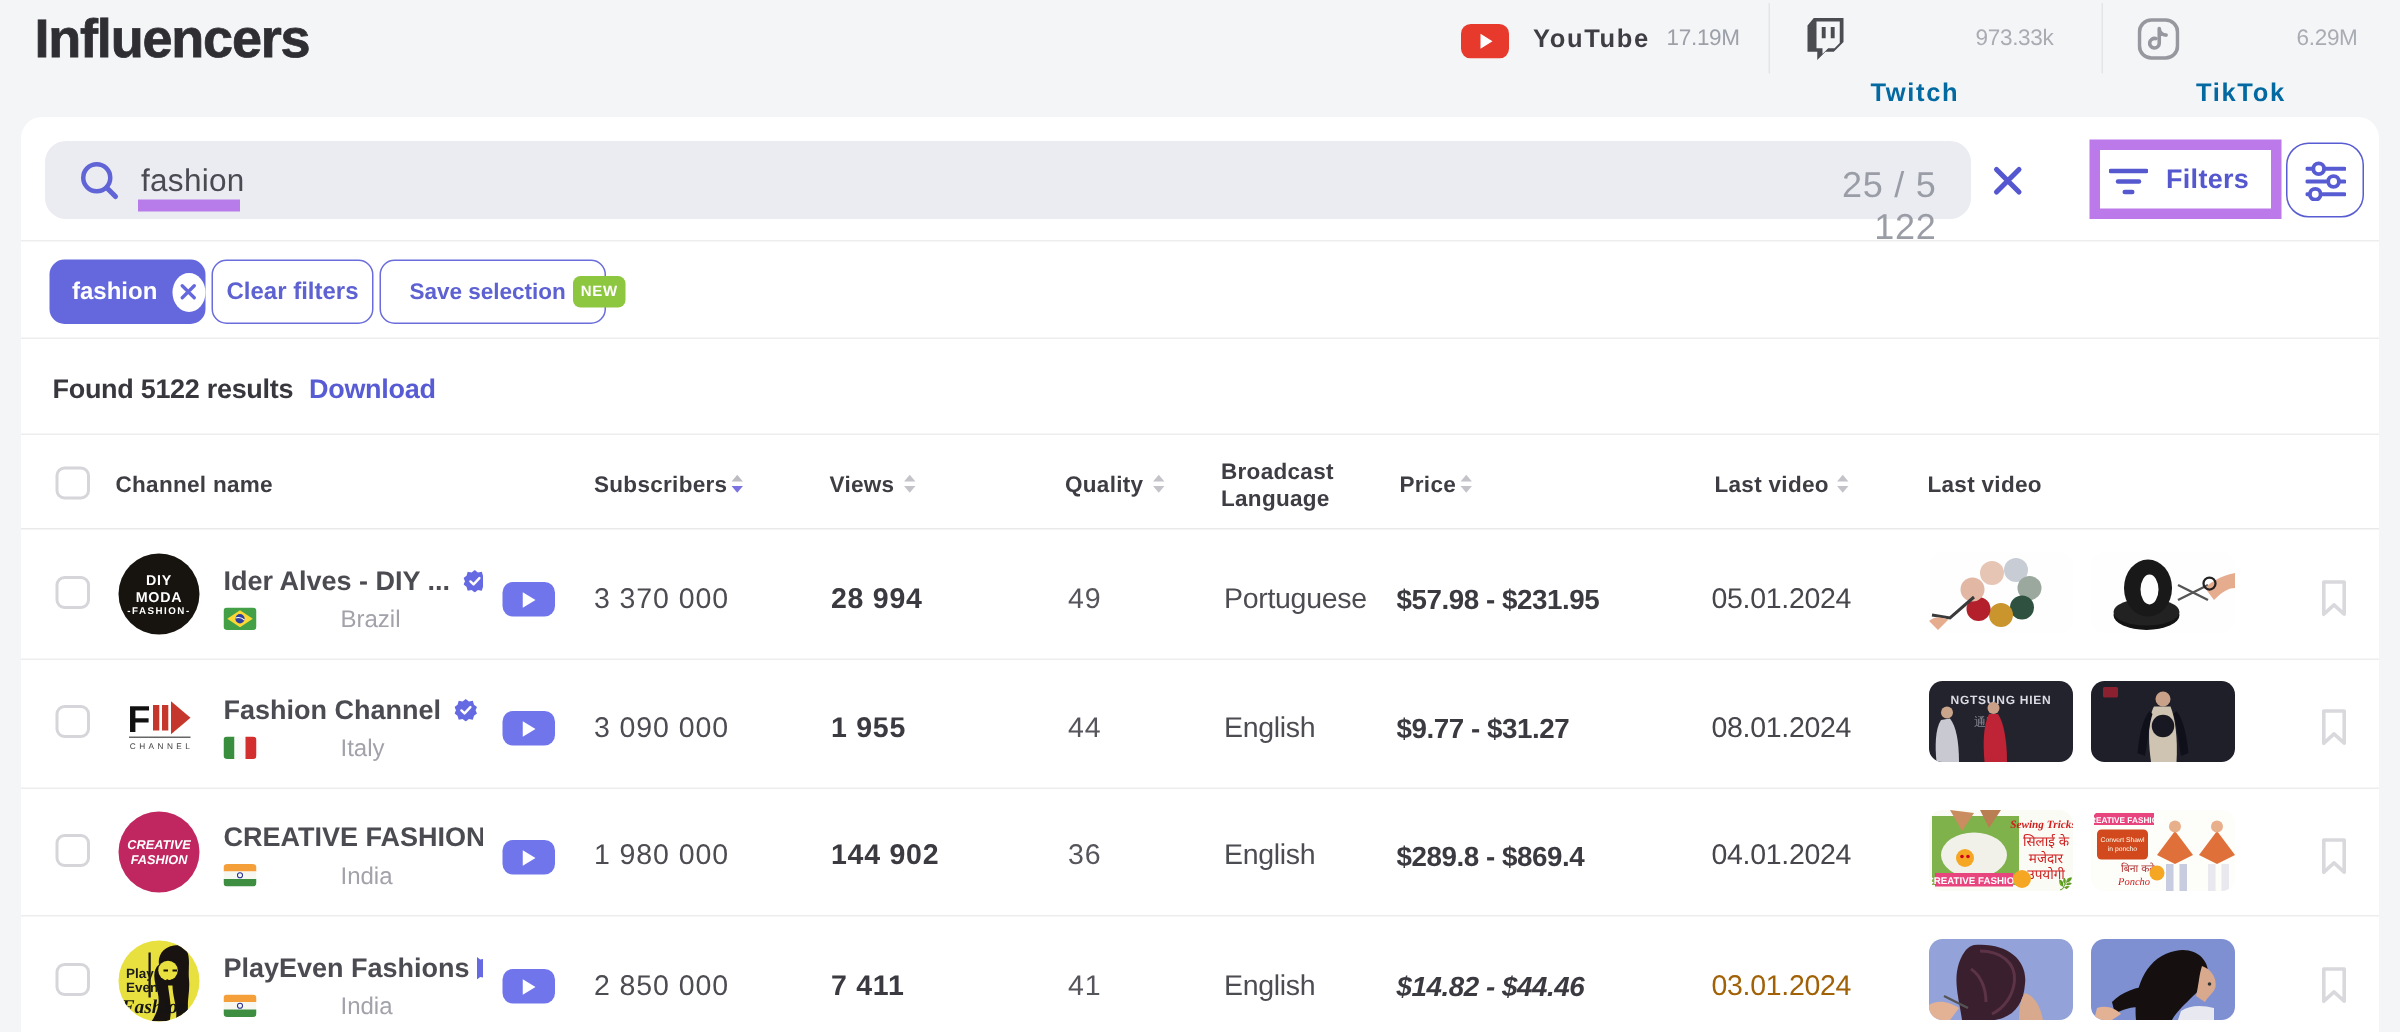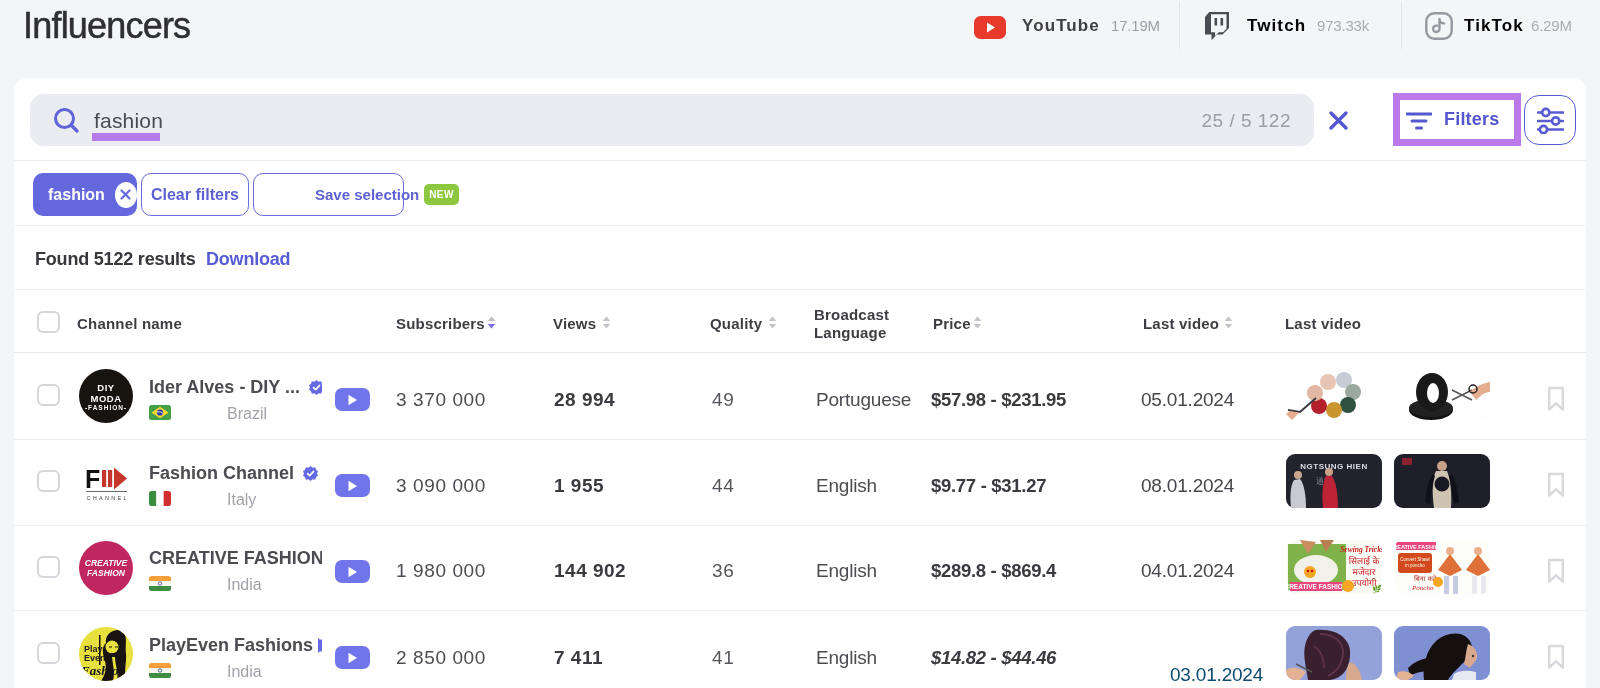--- a/index.html
+++ b/index.html
@@ -3,40 +3,40 @@
 <meta charset="utf-8">
 <style>
 * { margin:0; padding:0; box-sizing:border-box; }
 html,body { width:1600px; height:688px; }
 body { background:#f4f5f7; font-family:"Liberation Sans", sans-serif; position:relative; overflow:hidden; }
 .abs { position:absolute; }
 .card { position:absolute; left:14px; top:78px; width:1572px; height:610px; background:#ffffff; border-radius:14px 14px 0 0; }
 .hline { position:absolute; left:14px; width:1572px; height:1px; background:#ededf0; }
 .tabtxt { font-size:17px; font-weight:bold; color:#3e3e44; letter-spacing:1.1px; }
 .tabnum { font-size:15px; color:#9da0a8; font-weight:normal; letter-spacing:-0.2px; }
-.graytab { color:#000000; }
+.graytab { color:#0369a1;margin-top:36px; }
 .vsep { position:absolute; top:2px; width:1px; height:47px; background:#e4e5e9; }
 .chip { position:absolute; top:173px; height:43px; border-radius:10px; display:flex; align-items:center; }
 .chipout { border:1.5px solid #6a6ddb; background:#fff; color:#5d61d2; font-weight:bold; font-size:16px; justify-content:center; }
 .hdr { position:absolute; font-size:15px; font-weight:bold; color:#3d3d43; letter-spacing:0.2px; }
 .srt { position:absolute; width:9px; height:13px; }
 .cell { position:absolute; font-size:19px; color:#4c4c53; letter-spacing:-0.2px; }
 .bold { font-weight:bold; color:#3a3a40; }
 .name { position:absolute; font-size:18px; font-weight:bold; color:#4b4b52; letter-spacing:0px; white-space:nowrap; }
 .cntry { position:absolute; font-size:16px; color:#a2a2aa;margin-left:48px; }
 .play { position:absolute; left:335px; width:35px; height:23px; border-radius:7px; background:#7175ec; display:flex; align-items:center; justify-content:center; }
 .ckb { position:absolute; left:37px; width:23px; height:22px; border:2px solid #d6d6da; border-radius:6px; background:#fff; }
 .av { position:absolute; left:79px; width:54px; height:54px; border-radius:50%; overflow:hidden; }
 .thumb { position:absolute; width:96px; height:54px; border-radius:9px; overflow:hidden; }
 .bkm { position:absolute; left:1546px; }
 </style>
 </head>
 <body>
 
-<div class="abs" style="left:23px; top:5px; font-size:36px; font-weight:normal; color:#2e2e33; letter-spacing:-0.8px; -webkit-text-stroke:0.5px #2e2e33;">Influencers</div>
+<div class="abs" style="left:23px; top:5px; font-size:36px; font-weight:bold; color:#2e2e33; letter-spacing:-0.8px; -webkit-text-stroke:0.5px #2e2e33;">Influencers</div>
 
 <div class="abs" style="left:974px; top:16px;">
 <svg width="32" height="23" viewBox="0 0 32 23">
       <rect width="32" height="23" rx="6.5" fill="#e8392d"></rect>
       <path d="M13 6.5 L21 11.5 L13 16.5 Z" fill="#ffffff"></path>
     </svg>
 </div>
 <div class="abs tabtxt" style="left:1022px; top:16px;">YouTube</div>
 <div class="abs tabnum" style="left:1111px; top:17px;">17.19M</div>
 <div class="vsep" style="left:1179px;"></div>
@@ -66,21 +66,21 @@
 
 <div class="abs" style="left:30px; top:94px; width:1284px; height:52px; background:#eaecf2; border-radius:14px;"></div>
 <div class="abs" style="left:53px; top:107px;">
 <svg width="27" height="27" viewBox="0 0 27 27">
       <circle cx="11.5" cy="11.5" r="9" fill="none" stroke="#6064d6" stroke-width="3"></circle>
       <line x1="18.3" y1="18.3" x2="24" y2="24" stroke="#6064d6" stroke-width="3.4" stroke-linecap="round"></line>
     </svg>
 </div>
 <div class="abs" style="left:94px; top:109px; font-size:21px; color:#4a4a52; letter-spacing:0.2px;">fashion</div>
 <div class="abs" style="left:92px; top:133px; width:68px; height:8px; background:#b77ce9;"></div>
-<div class="abs" style="left:1193px; top:110px; width:98px; text-align:right; font-size:19px; color:#9a9da6; letter-spacing:0.5px;">25 / 5 122</div>
+<div class="abs" style="left:1193px; top:110px; width:98px; text-align:right; font-size:24px; color:#9a9da6; letter-spacing:0.5px;">25 / 5 122</div>
 
 <div class="abs" style="left:1327px; top:109px;">
 <svg width="23" height="23" viewBox="0 0 23 23">
       <path d="M4 4 L19 19 M19 4 L4 19" stroke="#5457cf" stroke-width="3.4" stroke-linecap="round"></path>
     </svg>
 </div>
 
 <div class="abs" style="left:1393px; top:93px; width:128px; height:53px; border:7px solid #bb79ea; background:#fff; display:flex; align-items:center;">
 <svg style="margin-left:6px;" width="26" height="26" viewBox="0 0 26 26">
 <line x1="1" y1="7" x2="25" y2="7" stroke="#5558cf" stroke-width="3" stroke-linecap="round"></line>
@@ -111,21 +111,21 @@
 
 <div class="chip" style="left:33px; width:104px; background:#6568dd;">
 <span style="color:#fff; font-weight:bold; font-size:16px; margin-left:15px;">fashion</span>
 <span style="margin-left:10px; width:26px; height:26px; border-radius:50%; background:#fff; display:flex; align-items:center; justify-content:center;">
 <svg width="11" height="11" viewBox="0 0 11 11">
         <path d="M1.5 1.5 L9.5 9.5 M9.5 1.5 L1.5 9.5" stroke="#6568dd" stroke-width="2.2" stroke-linecap="round"></path>
       </svg>
 </span>
 </div>
 <div class="chip chipout" style="left:141px; width:108px;">Clear filters</div>
-<div class="chip chipout" style="left:253px; width:151px; justify-content:flex-start; white-space:nowrap; font-size:15px;padding-left:42px;">
+<div class="chip chipout" style="left:253px; width:151px; justify-content:flex-start; white-space:nowrap; font-size:15px;">
 <svg style="margin-left:11px;" width="20" height="18" viewBox="0 0 20 18">
 <path d="M1.2 1.3 H16.8 L10.8 8.8 V16.2 L7.2 13.2 V8.8 Z" fill="none" stroke="#5d61d2" stroke-width="2.3" stroke-linejoin="round"></path>
 <path d="M16 11.5 V17 M13.2 14.2 H18.8" stroke="#5d61d2" stroke-width="2" stroke-linecap="round"></path>
 </svg>
 <span style="margin-left:8px;">Save selection</span>
 <span style="margin-left:5px; background:#8dc63f; color:#fff; font-size:10px; font-weight:bold; padding:5px 5px; border-radius:5px; letter-spacing:0.4px;">NEW</span>
 </div>
 
 <div class="hline" style="top:225px;"></div>
 
@@ -378,21 +378,21 @@
 <div class="play" style="top:646px;">
     <svg width="11" height="12" viewBox="0 0 11 12">
       <path d="M1.5 0.8 L10 6 L1.5 11.2 Z" fill="#fff"></path>
     </svg>
   </div>
 <div class="cell" style="letter-spacing:0.6px; left:396px; top:647px;">2 850 000</div>
 <div class="cell bold" style="letter-spacing:0.5px; left:554px; top:647px;">7 411</div>
 <div class="cell" style="left:712px; top:647px; color:#55555c; letter-spacing:0.6px;">41</div>
 <div class="cell" style="left:816px; top:647px;">English</div>
 <div class="cell bold" style="left:931px; top:647px; font-size:18.5px; letter-spacing:-0.3px;font-style:italic;">$14.82 - $44.46</div>
-<div class="cell" style="left:1141px; top:664px; color:#0c4a6e;margin-left:29px;">03.01.2024</div>
+<div class="cell" style="left:1141px; top:647px; color:#a16207;">03.01.2024</div>
 <div class="thumb" style="left:1286px; top:626px;"><svg width="96" height="54" viewBox="0 0 96 54">
       <rect width="96" height="54" fill="#93a2d8"></rect>
 <path d="M30 4 C52 2 66 14 64 30 C63 44 56 52 44 54 L22 54 C20 40 16 28 20 16 C23 8 26 5 30 4 Z" fill="#3a1f2e"></path>
 <path d="M34 8 C48 8 58 16 57 28 C56 38 50 46 42 50" stroke="#5c3347" stroke-width="2" fill="none"></path>
 <path d="M28 20 C34 24 38 32 38 42" stroke="#5c3347" stroke-width="2" fill="none"></path>
 <path d="M64 36 C70 38 74 44 76 54 L60 54 C60 46 61 40 64 36 Z" fill="#d9a98e"></path>
 <path d="M0 44 C6 40 14 42 20 46 L14 54 L0 54 Z" fill="#e3b295"></path>
       <path d="M10 38 L26 46" stroke="#555" stroke-width="1.5"></path>
     </svg></div>
 <div class="thumb" style="left:1394px; top:626px;"><svg width="96" height="54" viewBox="0 0 96 54">

